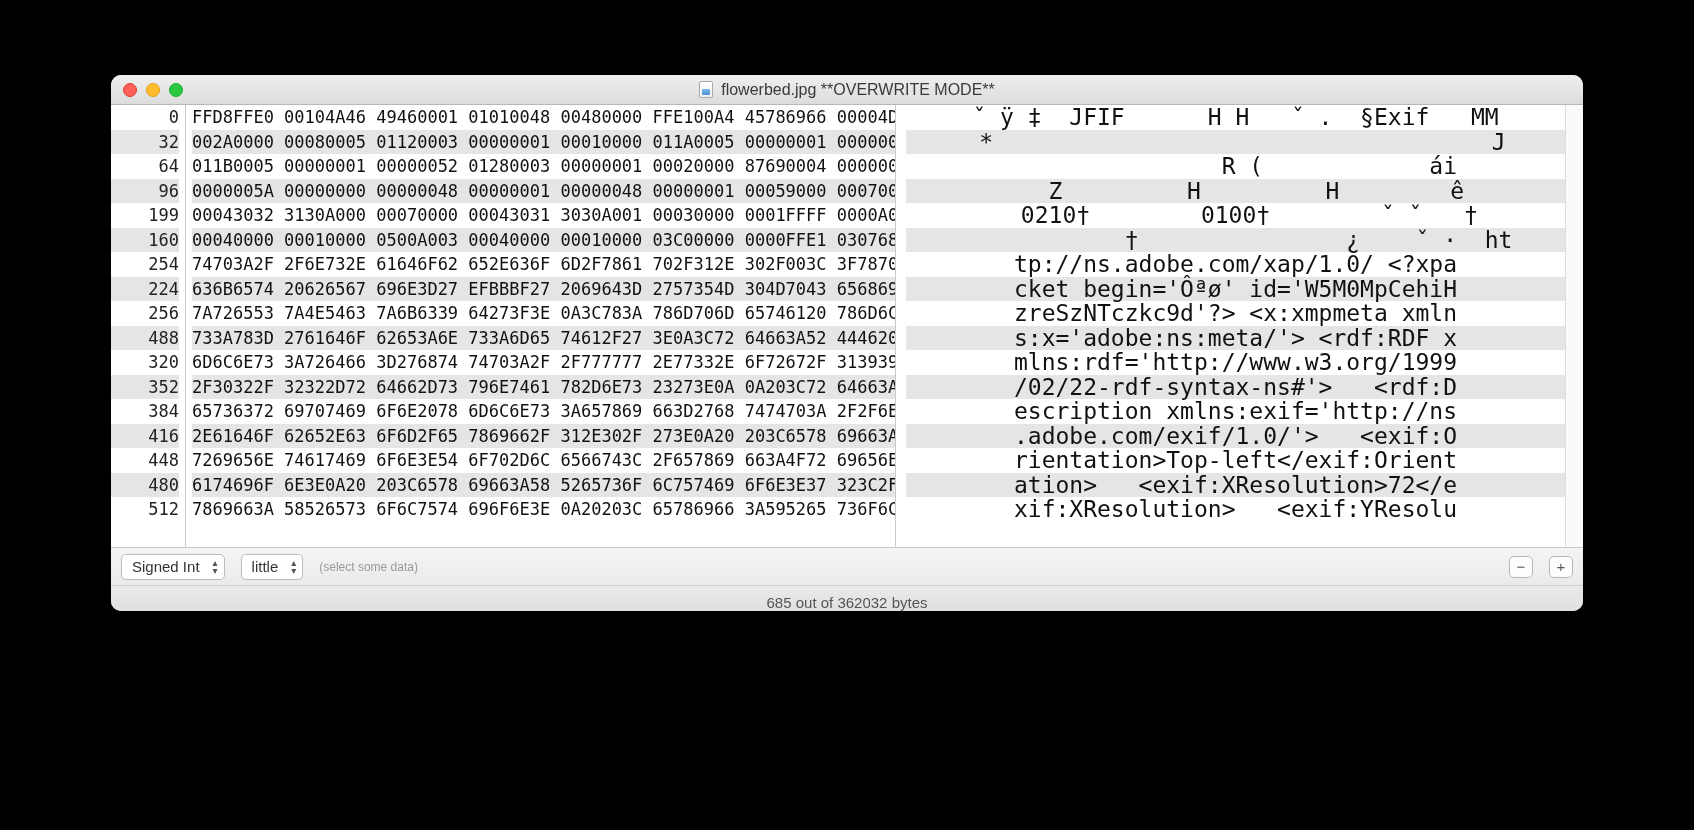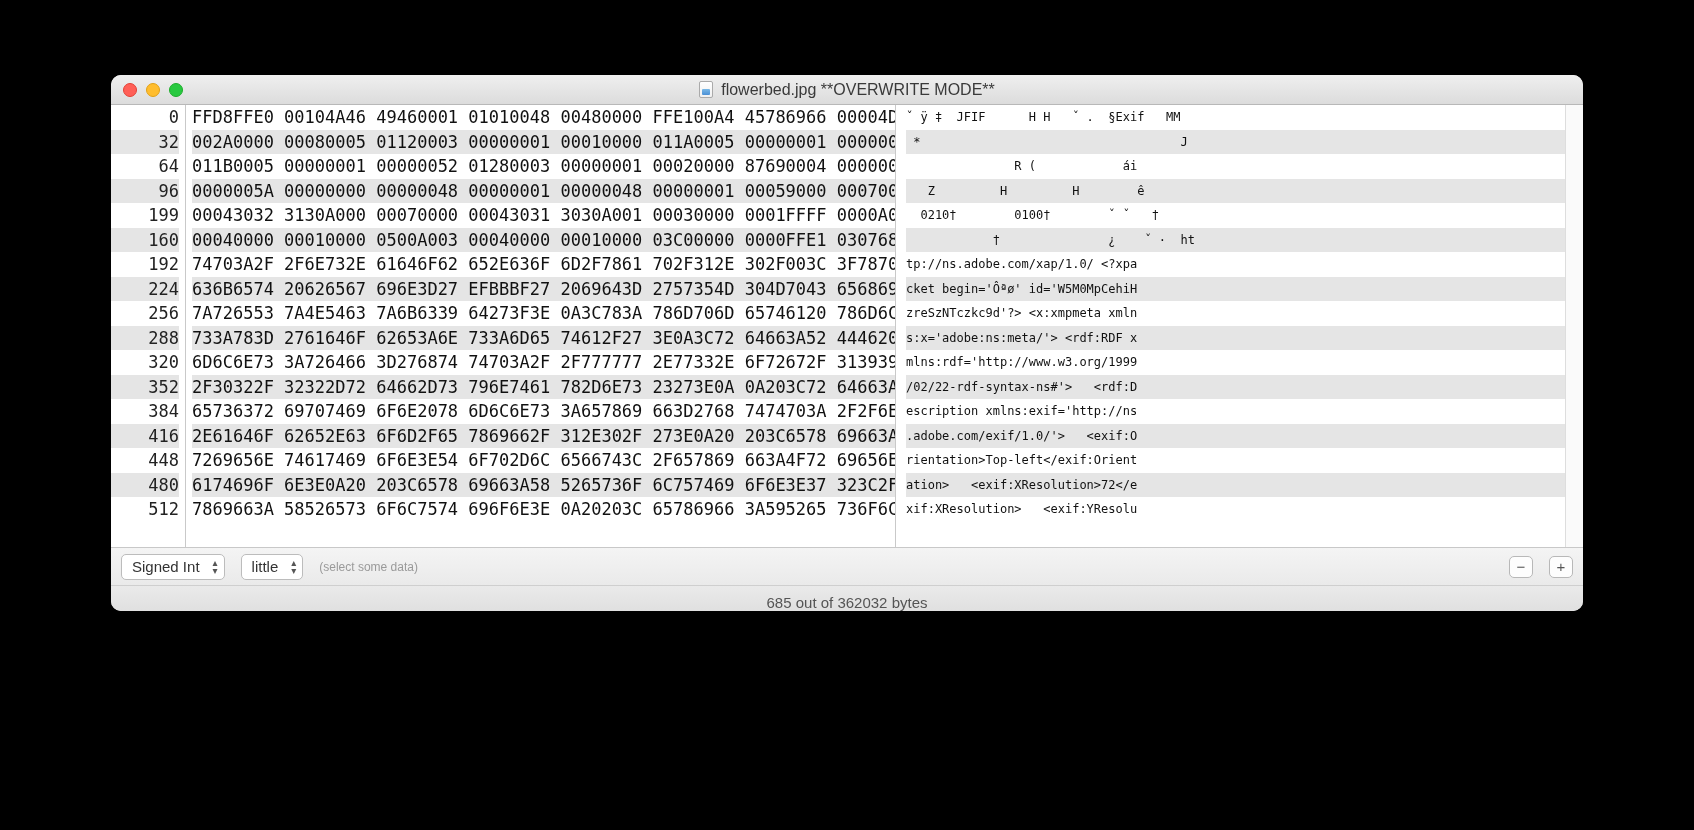--- a/index.html
+++ b/index.html
@@ -81,25 +81,26 @@
   border-right: 1px solid #c9c9c9;
   font-family: "Menlo","Consolas",monospace;
   font-size: 17px;
   color: #111;
   padding-left: 6px;
   overflow: hidden;
 }
 .asccol {
   flex: 1;
   font-family: "Menlo","Consolas",monospace;
-  font-size: 12px;
+  font-size: 23px;
   color: #111;
   padding-left: 10px;
   overflow: hidden;
   white-space: pre;
+  text-align: center;
 }
 .scrollgutter {
   width: 18px;
   background: #fafafa;
   border-left: 1px solid #ddd;
 }
 .row {
   height: 24.5px;
   line-height: 24.5px;
   white-space: pre;
@@ -179,24 +180,24 @@
   </div>
 
   <div class="content">
     <div class="offsetcol" id="offsetcol">
         <div class="row">0</div>
         <div class="row alt">32</div>
         <div class="row">64</div>
         <div class="row alt">96</div>
         <div class="row">199</div>
         <div class="row alt">160</div>
-        <div class="row">192</div>
+        <div class="row">254</div>
         <div class="row alt">224</div>
         <div class="row">256</div>
-        <div class="row alt">288</div>
+        <div class="row alt">488</div>
         <div class="row">320</div>
         <div class="row alt">352</div>
         <div class="row">384</div>
         <div class="row alt">416</div>
         <div class="row">448</div>
         <div class="row alt">480</div>
         <div class="row">512</div>
       </div>
     <div class="hexcol" id="hexcol">
         <div class="row">FFD8FFE0 00104A46 49460001 01010048 00480000 FFE100A4 45786966 00004D4D</div>

